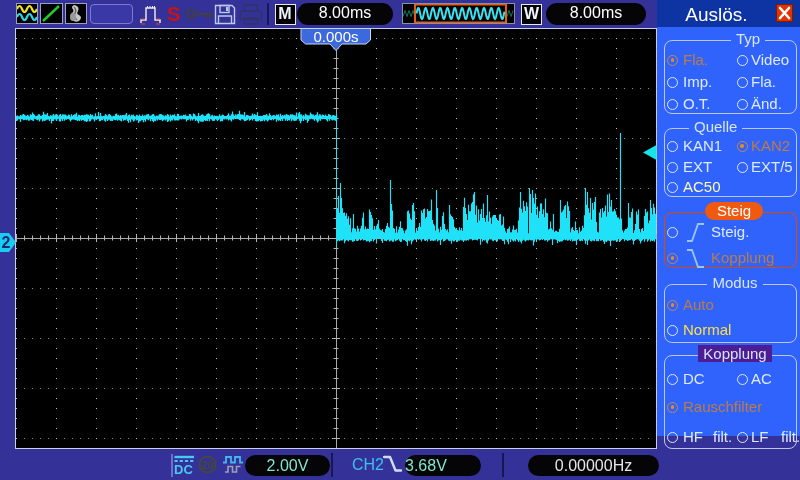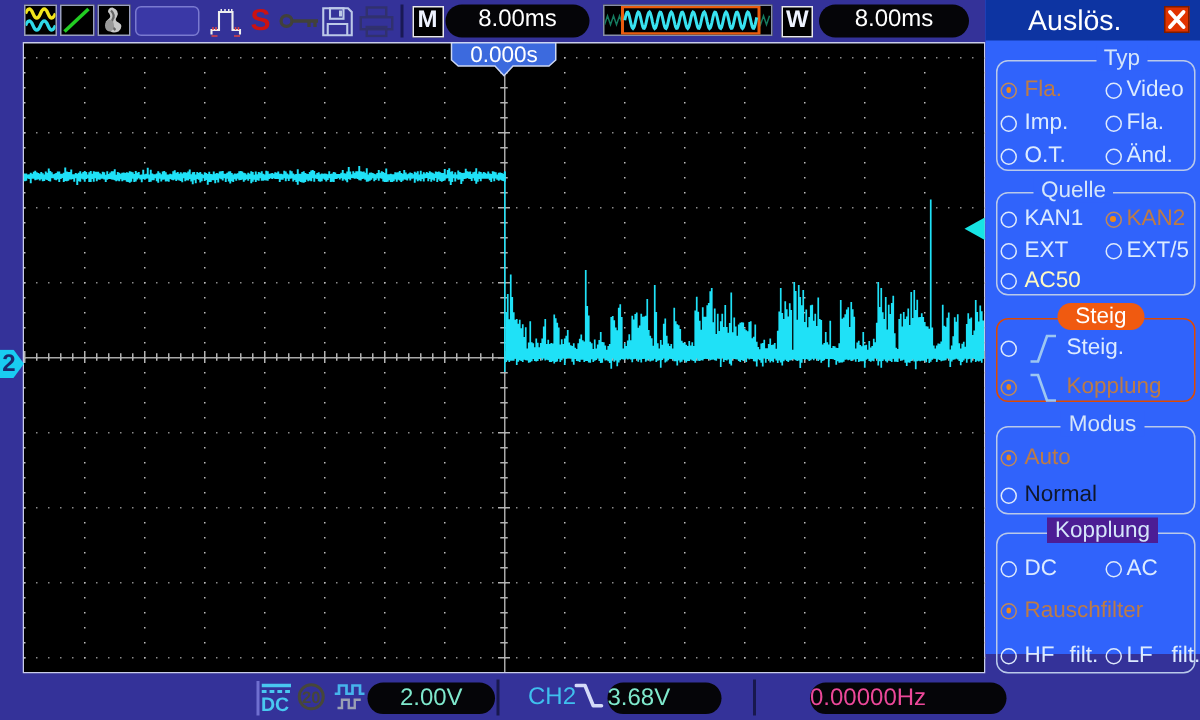--- a/index.html
+++ b/index.html
@@ -87,21 +87,21 @@
       <path d="M2,17 H5 V11.5 H9.5 V17 H13.5 V11.5 H17.5" fill="none" stroke="#9aa0b4" stroke-width="1.6"></path>
     </svg>
     <div style="position:absolute;left:245px;top:455px;width:85px;height:21px;background:#050508;border-radius:10.5px;color:#7fe8cc;font-size:16px;text-align:center;line-height:21px">2.00V</div>
     <div style="position:absolute;left:331px;top:453px;width:1.5px;height:24px;background:#18184e"></div>
     <div style="position:absolute;left:352px;top:456px;font-size:16px;color:#3fc0ee">CH2</div>
     <svg style="position:absolute;left:383px;top:455px" width="20" height="19" viewBox="0 0 20 19">
       <path d="M1,2 H7 L12.5,15.5 H18" fill="none" stroke="#d4daf8" stroke-width="2.4" stroke-linecap="round" stroke-linejoin="round"></path>
     </svg>
     <div style="position:absolute;left:405px;top:455px;width:76px;height:21px;background:#050508;border-radius:10.5px;color:#7fe8cc;font-size:16px;line-height:21px">3.68V</div>
     <div style="position:absolute;left:502px;top:453px;width:1.5px;height:24px;background:#18184e"></div>
-    <div style="position:absolute;left:540px;top:455px;width:131px;height:21px;background:#050508;border-radius:10.5px;color:#ec4899;font-size:16px;line-height:21px">0.00000Hz</div>
+    <div style="position:absolute;left:528px;top:455px;width:131px;height:21px;background:#050508;border-radius:10.5px;color:#e5e5e5;font-size:16px;text-align:center;line-height:21px">0.00000Hz</div>
 <div style="position:absolute;left:657px;top:0;width:143px;height:436px;background:#3063fb">
       <div style="position:absolute;left:0;top:0;width:143px;height:27px;background:#0d34a2">
         <div style="position:absolute;left:0;top:4px;width:119px;text-align:center;font-size:19px;color:#fff">Auslös.</div>
         <div style="position:absolute;left:119px;top:4px;width:17px;height:18px;background:#e13300;border:1px solid #7d1d00;box-sizing:border-box"></div>
         <svg style="position:absolute;left:121px;top:6px" width="13" height="14" viewBox="0 0 13 14">
           <path d="M2,2 L11,12 M11,2 L2,12" stroke="#fff" stroke-width="2.6" stroke-linecap="round"></path>
         </svg>
       </div>
       <div style="position:absolute;left:7px;top:40px;width:133px;height:74px;border:1px solid #b9c9ea;border-radius:8px;box-sizing:border-box"></div>
       <div style="position:absolute;left:46px;top:31px;width:90px;height:16px;line-height:16px;text-align:center;font-size:15px;color:#d5e5fa"><span style="background:#3063fb;padding:0 5px">Typ</span></div>
@@ -141,21 +141,21 @@
         <path d="M2,29 h5 l6,17 h6" fill="none" stroke="#9cc6f2" stroke-width="1.8"></path>
       </svg>
       <div style="position:absolute;left:54px;top:223px;height:18px;line-height:18px;font-size:15px;color:#dcebff;white-space:pre">Steig.</div>
       <div style="position:absolute;left:54px;top:249px;height:18px;line-height:18px;font-size:15px;color:#bd7b46;white-space:pre">Kopplung</div>
       <div style="position:absolute;left:7px;top:284px;width:133px;height:59px;border:1px solid #b9c9ea;border-radius:8px;box-sizing:border-box"></div>
       <div style="position:absolute;left:33px;top:275px;width:90px;height:16px;line-height:16px;text-align:center;font-size:15px;color:#d5e5fa"><span style="background:#3063fb;padding:0 5px">Modus</span></div>
       <div style="position:absolute;left:10.0px;top:299.5px;width:11px;height:11px;border:1.2px solid #c08858;border-radius:50%;box-sizing:border-box"></div>
       <div style="position:absolute;left:13.7px;top:303.2px;width:3.6px;height:3.6px;background:#ef8818;border-radius:50%"></div>
       <div style="position:absolute;left:26px;top:296px;height:18px;line-height:18px;font-size:15px;color:#bd7b46;white-space:pre">Auto</div>
       <div style="position:absolute;left:10.0px;top:324.5px;width:11px;height:11px;border:1.2px solid #dde9fc;border-radius:50%;box-sizing:border-box"></div>
-      <div style="position:absolute;left:26px;top:321px;height:18px;line-height:18px;font-size:15px;color:#0f172a;white-space:pre">Normal</div>
+      <div style="position:absolute;left:26px;top:321px;height:18px;line-height:18px;font-size:15px;color:#fde047;white-space:pre">Normal</div>
       <div style="position:absolute;left:7px;top:355px;width:133px;height:94px;border:1px solid #b9c9ea;border-radius:8px;box-sizing:border-box"></div>
       <div style="position:absolute;left:33px;top:346px;width:90px;height:16px;line-height:16px;text-align:center;font-size:15px;color:#d5e5fa"><span style="background:#4c1d95;padding:0 5px">Kopplung</span></div>
       <div style="position:absolute;left:10.0px;top:373.5px;width:11px;height:11px;border:1.2px solid #dde9fc;border-radius:50%;box-sizing:border-box"></div>
       <div style="position:absolute;left:26px;top:370px;height:18px;line-height:18px;font-size:15px;color:#dcebff;white-space:pre">DC</div>
       <div style="position:absolute;left:79.5px;top:373.5px;width:11px;height:11px;border:1.2px solid #dde9fc;border-radius:50%;box-sizing:border-box"></div>
       <div style="position:absolute;left:94px;top:370px;height:18px;line-height:18px;font-size:15px;color:#dcebff;white-space:pre">AC</div>
       <div style="position:absolute;left:10.0px;top:401.5px;width:11px;height:11px;border:1.2px solid #c08858;border-radius:50%;box-sizing:border-box"></div>
       <div style="position:absolute;left:13.7px;top:405.2px;width:3.6px;height:3.6px;background:#ef8818;border-radius:50%"></div>
       <div style="position:absolute;left:26px;top:398px;height:18px;line-height:18px;font-size:15px;color:#bd7b46;white-space:pre">Rauschfilter</div>
       <div style="position:absolute;left:10.0px;top:431.5px;width:11px;height:11px;border:1.2px solid #dde9fc;border-radius:50%;box-sizing:border-box"></div>

